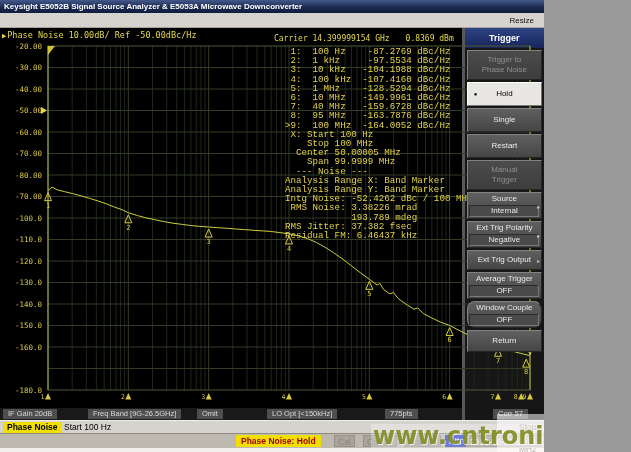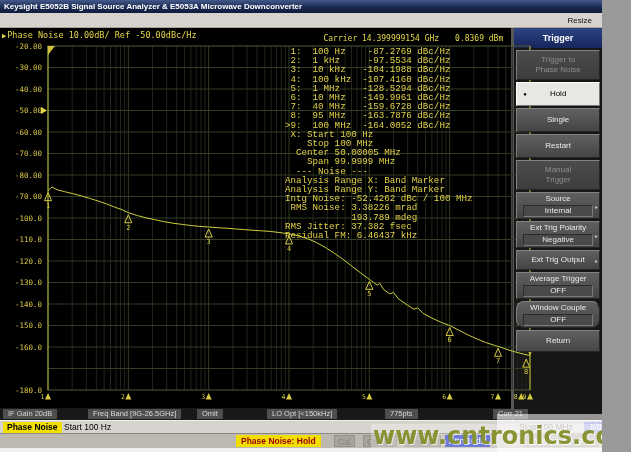--- a/index.html
+++ b/index.html
@@ -1,17 +1,17 @@
 <!DOCTYPE html>
 <html><head>
 <meta charset="utf-8">
 <style>
   html,body{margin:0;padding:0;background:#9a9a9a;}
   *{box-sizing:border-box;}
-  .window{width:602px;height:452px;position:relative;overflow:hidden;background:#ffffff;
+  .window{width:544px;height:452px;position:relative;overflow:hidden;background:#ffffff;
           font-family:"Liberation Sans",sans-serif;}
   
   .titlebar{height:13px;background:linear-gradient(180deg,#44598a 0%,#1b2a52 55%,#101c3c 100%);
             display:flex;align-items:center;padding-left:4px;}
   .titlebar span{color:#fff;font-size:8px;font-weight:bold;white-space:nowrap;}
   .resizebar{height:15px;background:#d6d3ce;border-bottom:1px solid #a8a49c;
              display:flex;align-items:center;justify-content:flex-end;padding-right:10px;}
   .resizebar span{font-size:8px;color:#111;}
   
   .main{display:flex;height:392px;}
@@ -242,21 +242,21 @@
             193.789 mdeg
 RMS Jitter: 37.382 fsec
 Residual FM: 6.46437 kHz</pre>
       </div>
       <div class="softbar" id="softbar">
           <span style="left: 3px;">IF Gain 20dB</span>
           <span style="left: 88px;">Freq Band [9G-26.5GHz]</span>
           <span style="left: 197px;">Omit</span>
           <span style="left: 267px;">LO Opt [&lt;150kHz]</span>
           <span style="left: 385px;">775pts</span>
-          <span style="left: 493px;">Corr 21</span>
+          <span style="left: 493px;">Corr 57</span>
         </div>
     </div>
 
     <div class="sidebar">
       <div class="sb-header">Trigger</div>
       <div id="sb-buttons">
           <div class="sb-btn disabled" style="height: 30px;">
             <div class="sb-lines">
               <div>Trigger to</div>
               <div>Phase Noise</div>

